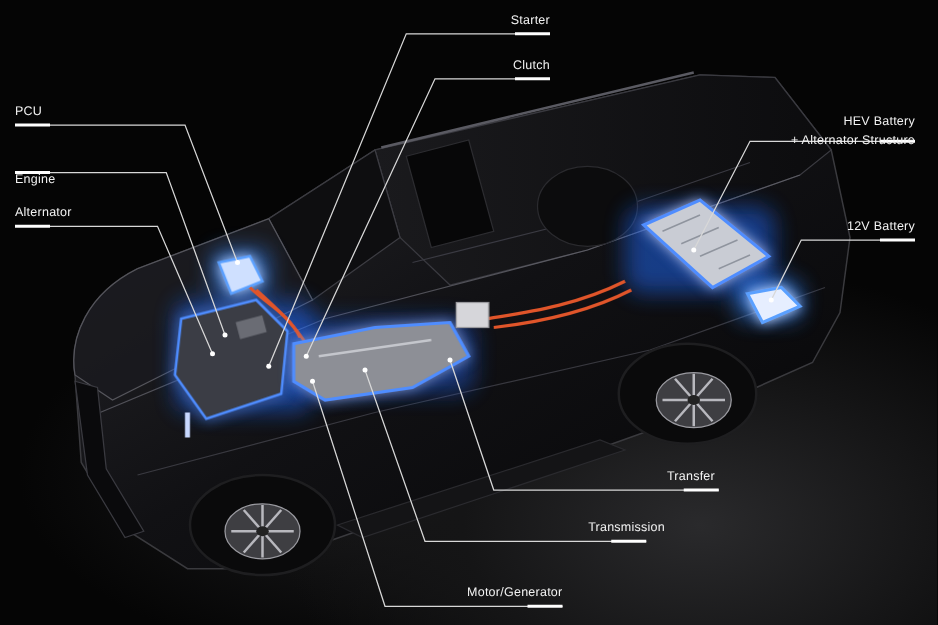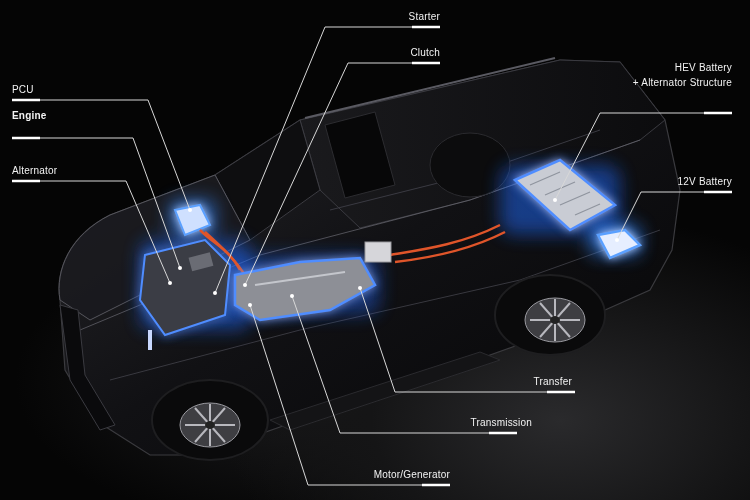--- a/index.html
+++ b/index.html
@@ -194,25 +194,25 @@
       <line x1="412" y1="63" x2="440" y2="63"></line>
       <line x1="704" y1="113" x2="732" y2="113"></line>
       <line x1="704" y1="192" x2="732" y2="192"></line>
       <line x1="547" y1="392" x2="575" y2="392"></line>
       <line x1="489" y1="433" x2="517" y2="433"></line>
       <line x1="422" y1="485" x2="450" y2="485"></line>
     </g>
   </svg>
 
   <div class="label" style="left:12px; top:82px;">PCU</div>
-  <div class="label" style="left:12px; top:108px;font-weight:bold;">Engine</div>
+  <div class="label" style="left:12px; top:136px;">Engine</div>
   <div class="label" style="left:12px; top:163px;">Alternator</div>
   <div class="label right" style="right:310px; top:9px;">Starter</div>
   <div class="label right" style="right:310px; top:45px;">Clutch</div>
-  <div class="label right" style="right:18px; top:60px;margin-left:25px;">
+  <div class="label right" style="right:18px; top:90px;margin-left:25px;">
     <span class="line2">HEV Battery</span>
     <span class="line2">+ Alternator Structure</span>
   </div>
   <div class="label right" style="right:18px; top:174px;">12V Battery</div>
   <div class="label right" style="right:178px; top:374px;">Transfer</div>
   <div class="label right" style="right:218px; top:415px;">Transmission</div>
   <div class="label right" style="right:300px; top:467px;">Motor/Generator</div>
 
 </div>
 

